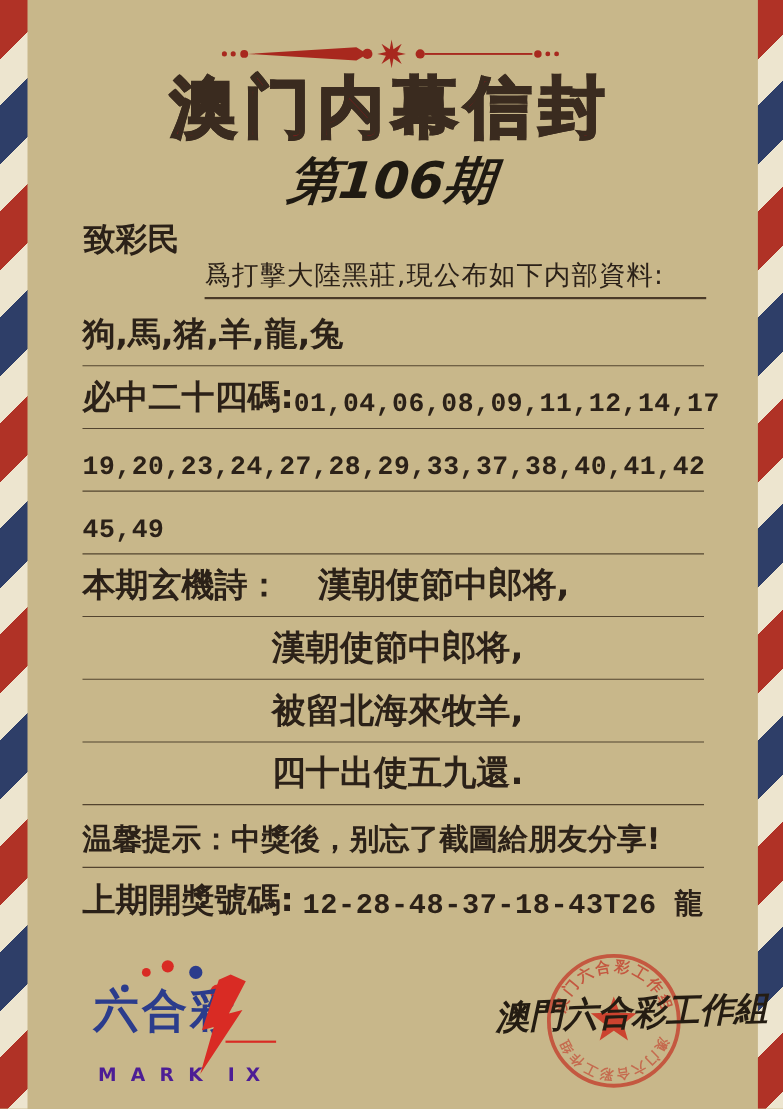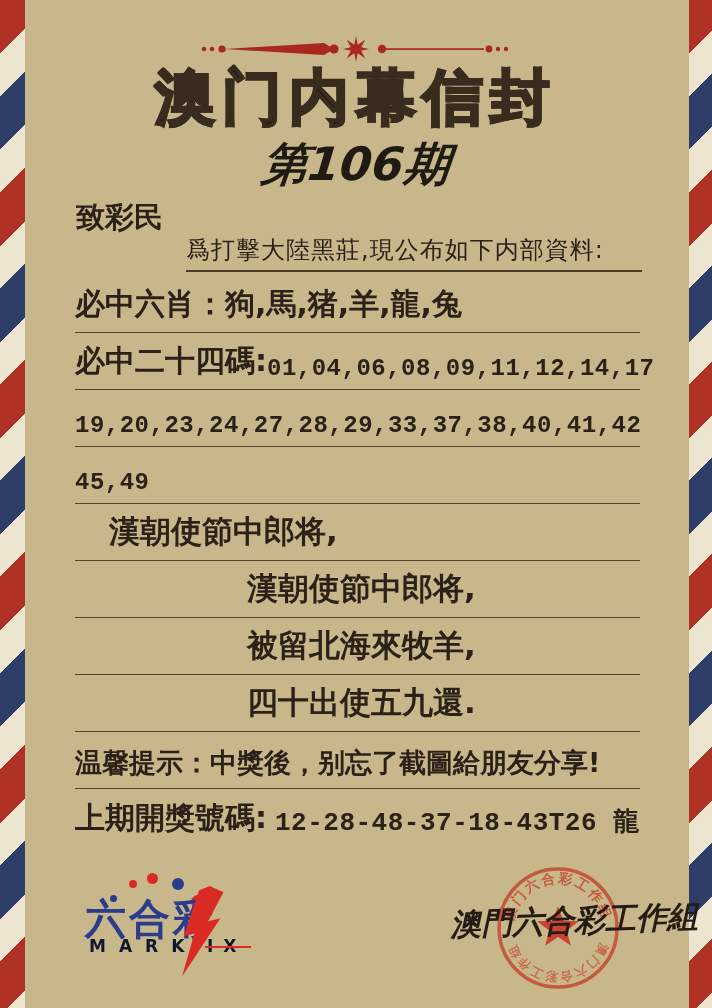--- a/index.html
+++ b/index.html
@@ -18,21 +18,21 @@
   .stripe.left{left:0;width:25px;}
   .stripe.right{right:0;width:23px;}
 
   
   .divider{position:absolute;left:196px;top:33px;width:320px;height:32px;}
 
   
   .title{
     position:absolute;left:0;right:0;top:58px;text-align:center;
     font-size:60px;font-weight:900;letter-spacing:7px;
-    color:#000000;
+    color:#7f1d1d;
     -webkit-text-stroke:2.5px #3a2b1f;
     text-shadow:1px 1px 0 #3a2b1f,-1px 1px 0 #3a2b1f,1px -1px 0 #3a2b1f,-1px -1px 0 #3a2b1f;
   }
   .issue{
     position:absolute;left:0;right:0;top:134px;text-align:center;
     font-size:46px;font-weight:600;font-style:italic;color:#1f1a12;
     transform:skewX(-6deg);
   }
   .salutation{
     position:absolute;left:76px;top:198px;
@@ -63,22 +63,22 @@
   .row.lastdraw .nums{font-size:26px;margin-left:8px;}
 
   
   .logo{position:absolute;left:85px;top:866px;width:200px;height:120px;}
   .logo .dot{position:absolute;border-radius:50%;}
   .logo .cn{
     position:absolute;left:0;top:26px;
     font-size:41px;font-weight:800;letter-spacing:3px;color:#2b3c8c;
   }
   .logo .en{
-    position:absolute;top:70px;font-size:17px;font-weight:800;
-    color:#0f172a;letter-spacing:13px;
+    position:absolute;top:102px;font-size:17px;font-weight:800;
+    color:#4c1d95;letter-spacing:13px;
   }
   .logo .en.mark{left:4px;}
   .logo .en.ix{left:122px;letter-spacing:10px;}
   .logo .bolt{position:absolute;left:94px;top:12px;width:46px;height:108px;}
   .logo .redline{position:absolute;left:120px;top:80px;width:46px;height:2px;background:#d92b24;}
 
   
   .stamp{position:absolute;left:493px;top:856px;width:132px;height:152px;opacity:.92;}
   .stamp-overlay{
     position:absolute;left:450px;top:900px;width:250px;
@@ -108,34 +108,34 @@
   </g>
 </svg>
 
 <div class="title">澳门内幕信封</div>
 <div class="issue">第106期</div>
 <div class="salutation">致彩民</div>
 <div class="intro">爲打擊大陸黑莊,現公布如下内部資料:</div>
 
 <div class="rows">
   <div class="row">
-    <span class="label">必中六肖：</span>
     <span>狗,馬,猪,羊,龍,兔</span>
   </div>
   <div class="row">
     <span class="label">必中二十四碼:</span>
     <span class="nums">01,04,06,08,09,11,12,14,17</span>
   </div>
   <div class="row">
     <span class="nums">19,20,23,24,27,28,29,33,37,38,40,41,42</span>
   </div>
   <div class="row">
     <span class="nums">45,49</span>
   </div>
   <div class="row poem1">
+    <span class="label">本期玄機詩：</span>
     <span class="verse">漢朝使節中郎将,</span>
   </div>
   <div class="row indent">
     <span class="verse">漢朝使節中郎将,</span>
   </div>
   <div class="row indent">
     <span class="verse">被留北海來牧羊,</span>
   </div>
   <div class="row indent">
     <span class="verse">四十出使五九還.</span>

